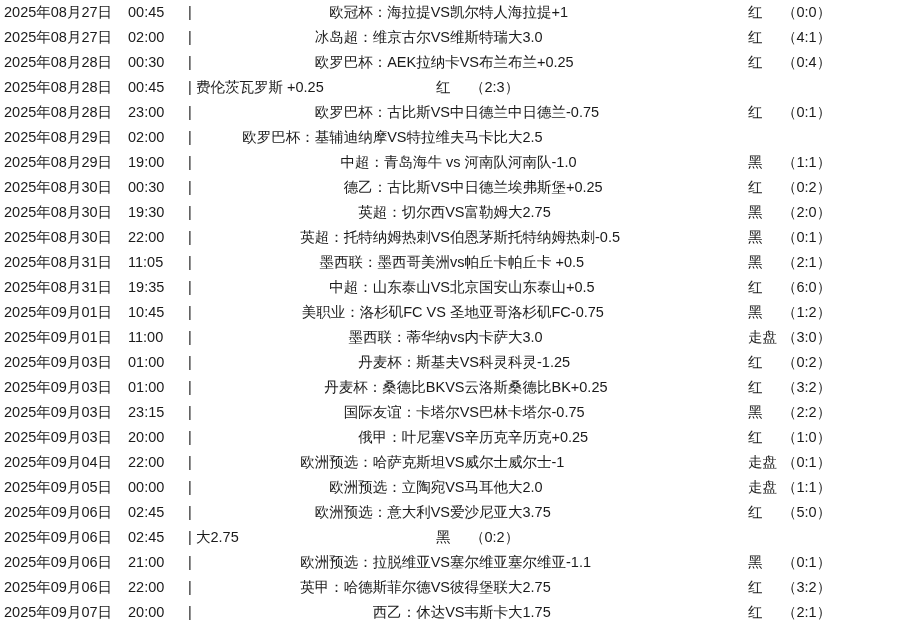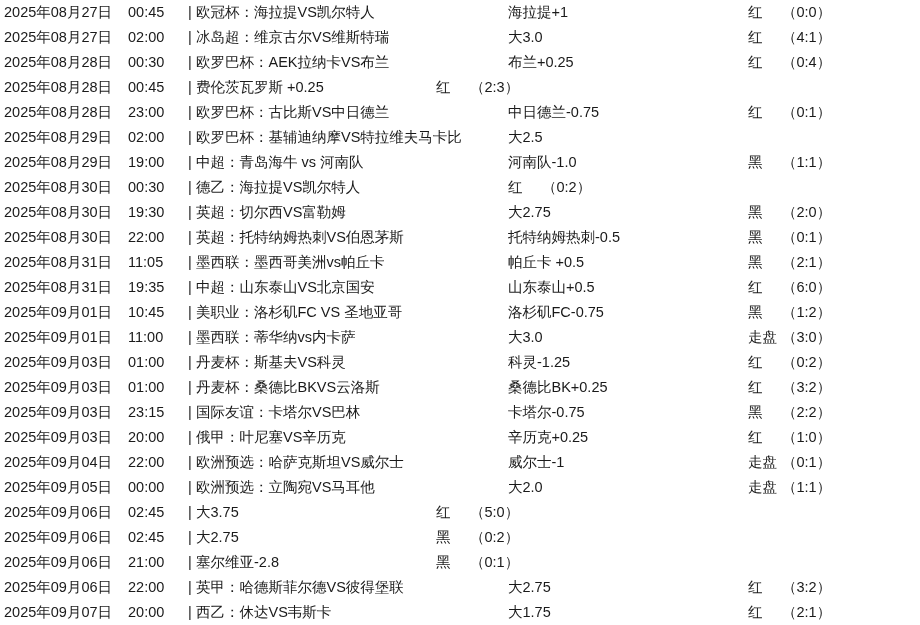--- a/index.html
+++ b/index.html
@@ -41,20 +41,21 @@
   .c-sep {
     width: 12px;
     text-align: center;
     color: #1a1a1a;
     box-sizing: border-box;
   }
   .c-match {
     width: 312px;
     box-sizing: border-box;
     overflow: hidden;
+    text-align: right;
   }
   .c-hand {
     width: 240px;
     box-sizing: border-box;
     overflow: hidden;
   }
   .c-res {
     width: 168px;
     box-sizing: border-box;
     overflow: hidden;
@@ -119,21 +120,22 @@
       <div class="c-time">19:00</div>
       <div class="c-sep">|</div>
       <div class="c-match">中超：青岛海牛 vs 河南队</div>
       <div class="c-hand">河南队-1.0</div>
       <div class="c-res"><span class="res-label">黑</span><span>（1:1）</span></div>
     </div>
     <div class="row">
       <div class="c-date">2025年08月30日</div>
       <div class="c-time">00:30</div>
       <div class="c-sep">|</div>
-      <div class="c-match">德乙：海拉提VS凯尔特人</div>
+      <div class="c-match">德乙：古比斯VS中日德兰</div>
+      <div class="c-hand">埃弗斯堡+0.25</div>
       <div class="c-res"><span class="res-label">红</span><span>（0:2）</span></div>
     </div>
     <div class="row">
       <div class="c-date">2025年08月30日</div>
       <div class="c-time">19:30</div>
       <div class="c-sep">|</div>
       <div class="c-match">英超：切尔西VS富勒姆</div>
       <div class="c-hand">大2.75</div>
       <div class="c-res"><span class="res-label">黑</span><span>（2:0）</span></div>
     </div>
@@ -222,35 +224,37 @@
       <div class="c-time">00:00</div>
       <div class="c-sep">|</div>
       <div class="c-match">欧洲预选：立陶宛VS马耳他</div>
       <div class="c-hand">大2.0</div>
       <div class="c-res"><span class="res-label">走盘</span><span>（1:1）</span></div>
     </div>
     <div class="row">
       <div class="c-date">2025年09月06日</div>
       <div class="c-time">02:45</div>
       <div class="c-sep">|</div>
+      <div class="c-match">欧洲预选：意大利VS爱沙尼亚</div>
       <div class="c-hand">大3.75</div>
       <div class="c-res"><span class="res-label">红</span><span>（5:0）</span></div>
     </div>
     <div class="row">
       <div class="c-date">2025年09月06日</div>
       <div class="c-time">02:45</div>
       <div class="c-sep">|</div>
       <div class="c-hand">大2.75</div>
       <div class="c-res"><span class="res-label">黑</span><span>（0:2）</span></div>
     </div>
     <div class="row">
       <div class="c-date">2025年09月06日</div>
       <div class="c-time">21:00</div>
       <div class="c-sep">|</div>
-      <div class="c-hand">塞尔维亚-2.8</div>
+      <div class="c-match">欧洲预选：拉脱维亚VS塞尔维亚</div>
+      <div class="c-hand">塞尔维亚-1.1</div>
       <div class="c-res"><span class="res-label">黑</span><span>（0:1）</span></div>
     </div>
     <div class="row">
       <div class="c-date">2025年09月06日</div>
       <div class="c-time">22:00</div>
       <div class="c-sep">|</div>
       <div class="c-match">英甲：哈德斯菲尔德VS彼得堡联</div>
       <div class="c-hand">大2.75</div>
       <div class="c-res"><span class="res-label">红</span><span>（3:2）</span></div>
     </div>

